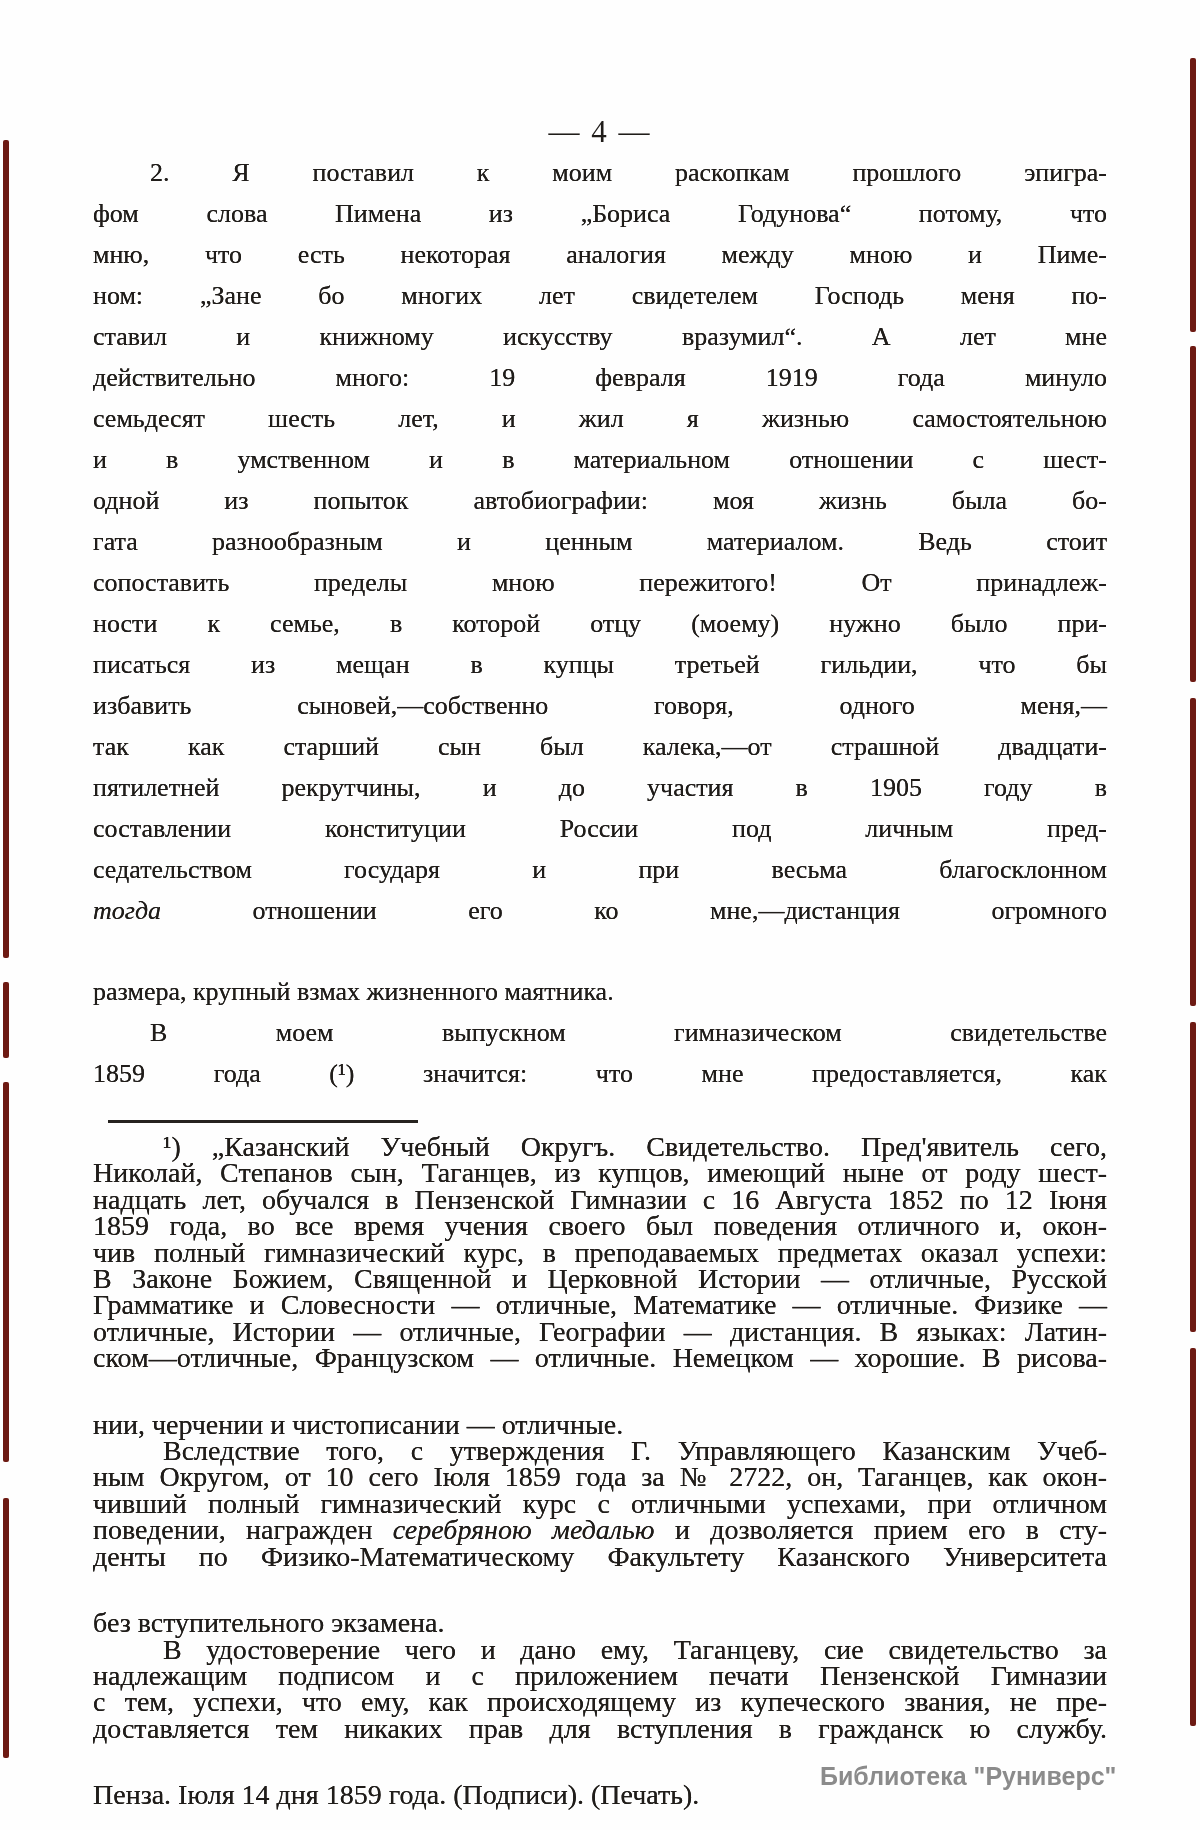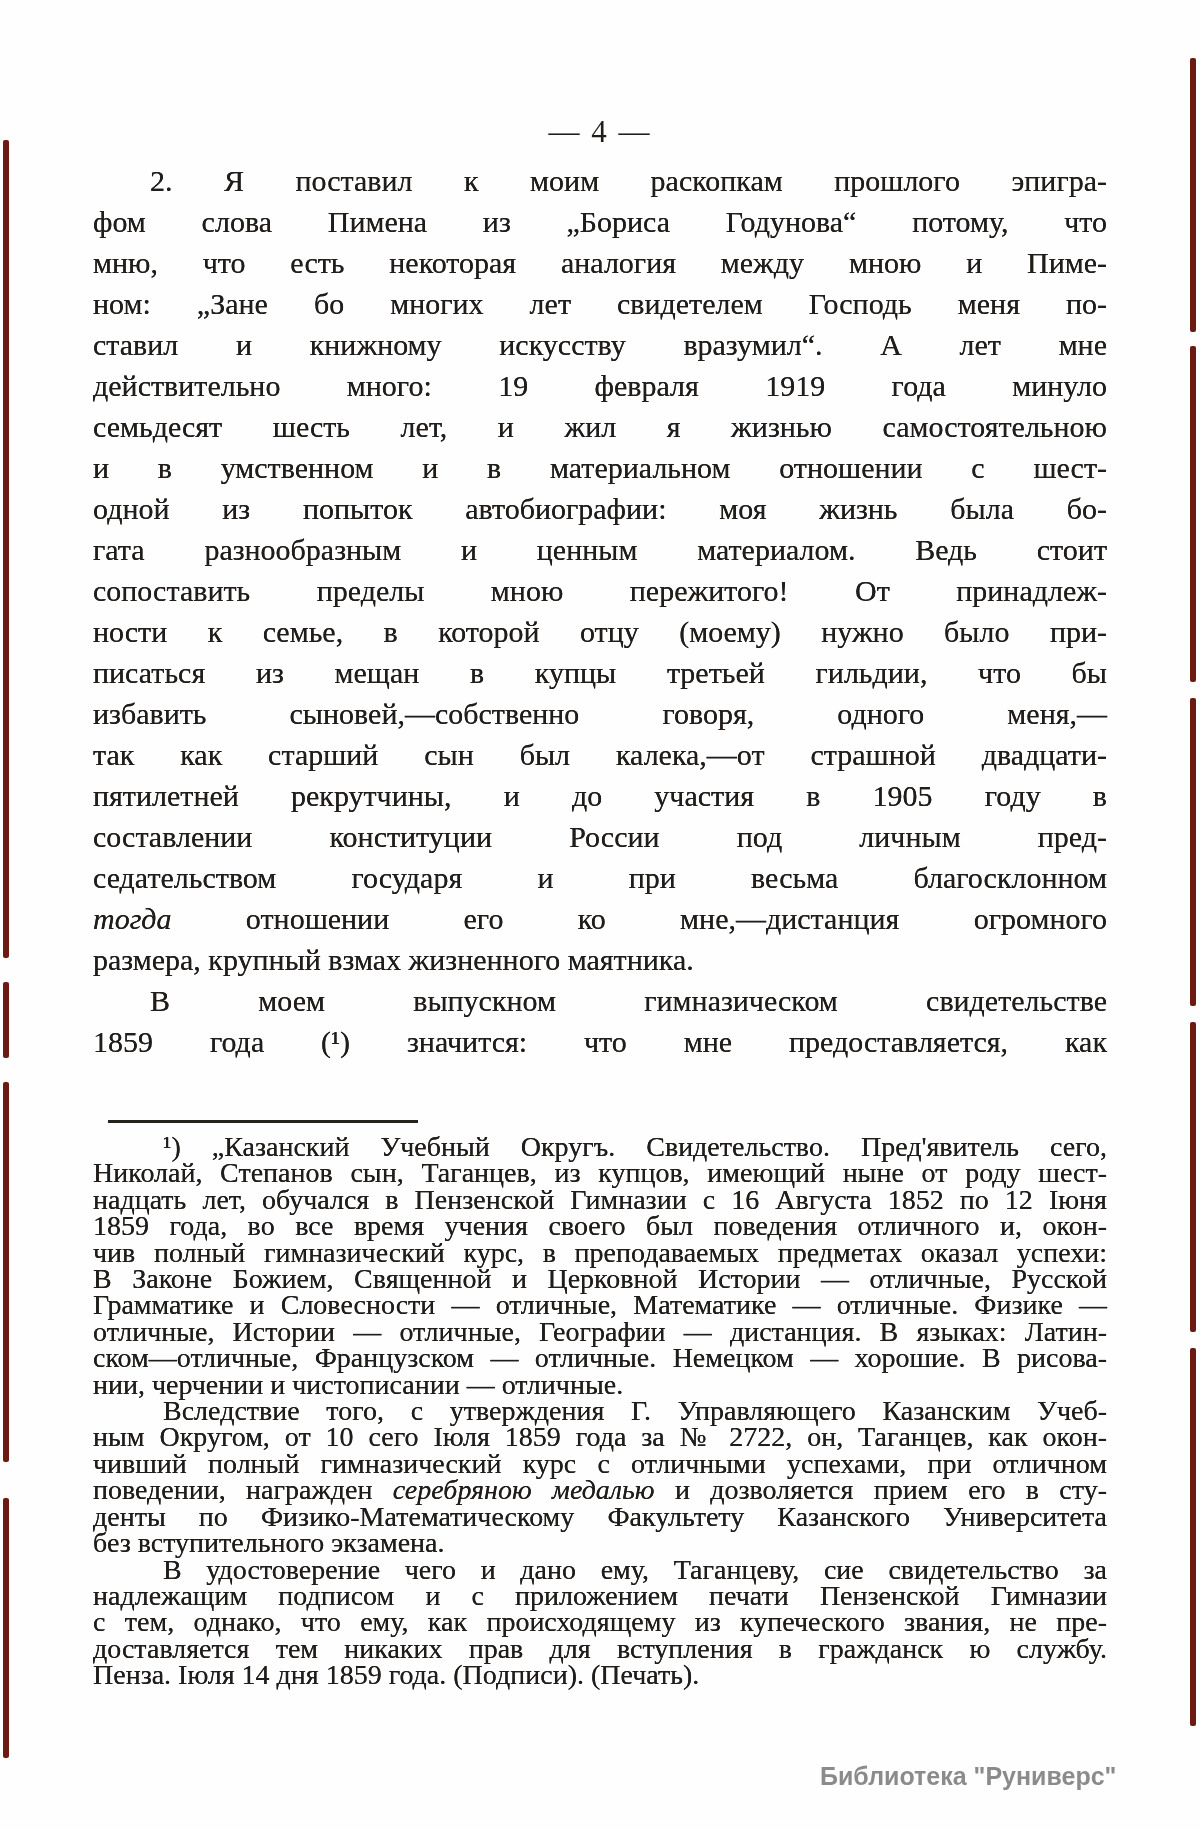--- a/index.html
+++ b/index.html
@@ -32,36 +32,36 @@
     left: 93px;
     width: 1014px;
     text-align: center;
     font-size: 31px;
     line-height: 32px;
     letter-spacing: 2px;
   }
 
   .body-text {
     position: absolute;
-    top: 160px;
+    top: 152px;
     left: 93px;
     width: 1014px;
-    font-size: 30px;
+    font-size: 26px;
     line-height: 41px;
     text-shadow: 0 0 0.6px currentColor; 
   }
   .body-text .line { text-indent: 0; }
   .body-text .para .line.first { text-indent: 57px; }
 
   .line {
     text-align: justify;
     text-align-last: justify;
     white-space: normal;
   }
-  .line.endleft { text-align-last: left; }
+  .line.endleft { text-align-last: left; margin-top: 40px; }
 
   .footnote-rule {
     position: absolute;
     top: 1120px;
     left: 108px;
     width: 310px;
     height: 3px;
     background: #26231f;
   }
 
@@ -158,21 +158,21 @@
         <div class="line first">Вследствие того, с утверждения Г. Управляющего Казанским Учеб-</div>
         <div class="line">ным Округом, от 10 сего Іюля 1859 года за № 2722, он, Таганцев, как окон-</div>
         <div class="line">чивший полный гимназический курс с отличными успехами, при отличном</div>
         <div class="line">поведении, награжден <i>серебряною медалью</i> и дозволяется прием его в сту-</div>
         <div class="line">денты по Физико-Математическому Факультету Казанского Университета</div>
         <div class="line endleft">без вступительного экзамена.</div>
       </div>
       <div class="para">
         <div class="line first">В удостоверение чего и дано ему, Таганцеву, сие свидетельство за</div>
         <div class="line">надлежащим подписом и с приложением печати Пензенской Гимназии</div>
-        <div class="line">с тем, однако, что ему, как происходящему из купеческого звания, не пре-</div>
+        <div class="line">с тем, успехи, что ему, как происходящему из купеческого звания, не пре-</div>
         <div class="line">доставляется тем никаких прав для вступления в гражданск ю службу.</div>
         <div class="line endleft">Пенза. Іюля 14 дня 1859 года. (Подписи). (Печать).</div>
       </div>
     </div>
 
   <div class="watermark">Библиотека "Руниверс"</div>
 
 </div>
 
 </body></html>

